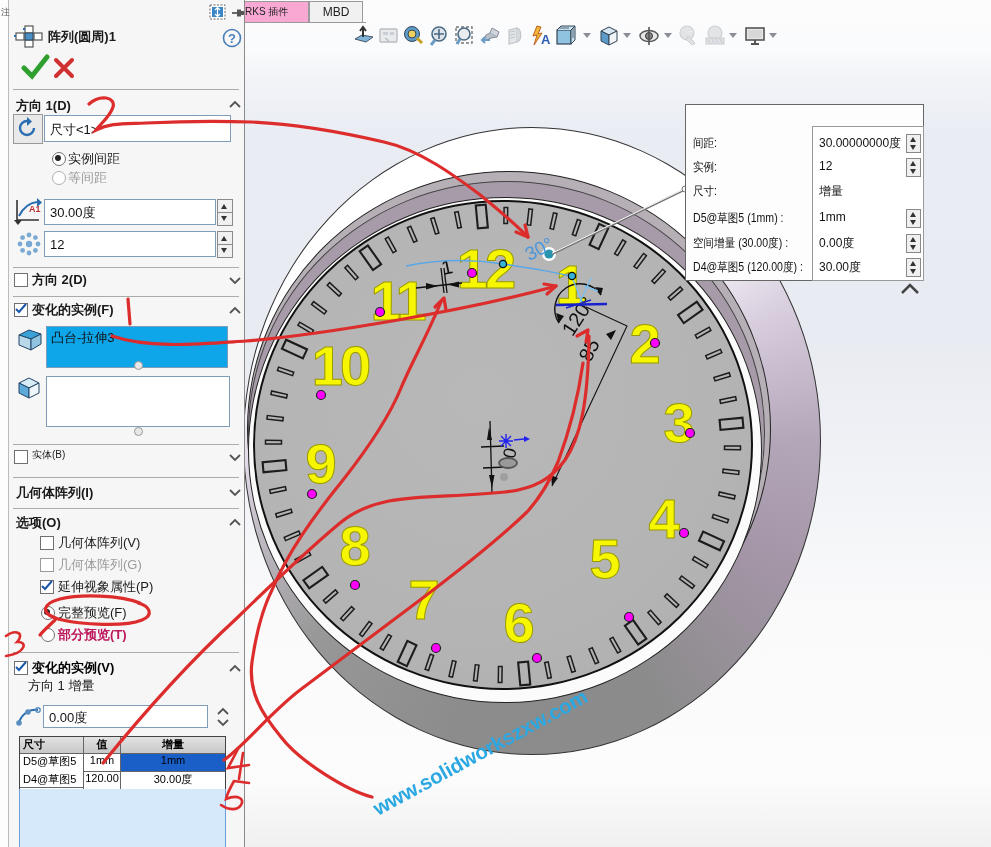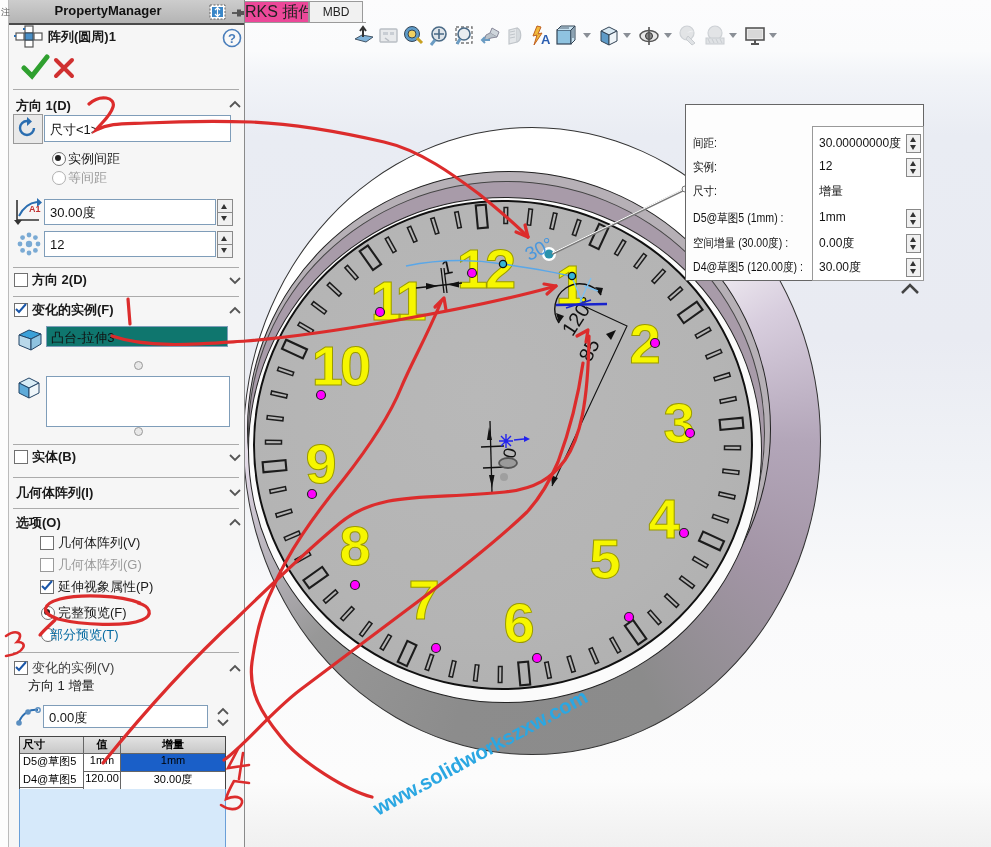--- a/index.html
+++ b/index.html
@@ -216,21 +216,21 @@
     </svg>
     <div style="position:absolute;left:729px;top:33px;width:0;height:0;border-left:4px solid transparent;border-right:4px solid transparent;border-top:5px solid #8a8f96"></div>
 <svg style="position:absolute;left:743px;top:24px" width="24" height="24" viewBox="0 0 24 24">
       <rect x="3" y="4" width="18" height="12" fill="#e8e8e8" stroke="#555" stroke-width="1.6"></rect>
       <rect x="5" y="6" width="14" height="8" fill="#d8d8d8"></rect>
       <path d="M12,16 L12,19 M8,20 L16,20" stroke="#555" stroke-width="2"></path>
     </svg>
     <div style="position:absolute;left:769px;top:33px;width:0;height:0;border-left:4px solid transparent;border-right:4px solid transparent;border-top:5px solid #8a8f96"></div>
   </div>
 <div style="position:absolute;left:236px;top:0;width:130px;height:23px;z-index:1;font-family:'Liberation Sans',sans-serif">
-<div style="position:absolute;left:0;top:1px;width:73px;height:21px;background:#ec4899;border:1px solid #9a9a9a;border-bottom:none;box-sizing:border-box;font-size:16px;color:#222;line-height:20px;padding-left:8px;white-space:nowrap;overflow:hidden">RKS 插件</div>
+<div style="position:absolute;left:0;top:1px;width:73px;height:21px;background:#f9a8d4;border:1px solid #9a9a9a;border-bottom:none;box-sizing:border-box;font-size:10px;color:#222;line-height:20px;padding-left:8px;white-space:nowrap;overflow:hidden">RKS 插件</div>
 <div style="position:absolute;left:73px;top:1px;width:54px;height:21px;background:#f1f1f1;border:1px solid #9a9a9a;border-bottom:none;box-sizing:border-box;font-size:12px;color:#222;text-align:center;line-height:20px">MBD</div>
 <div style="position:absolute;left:0;top:22px;width:130px;height:1px;background:#9a9a9a"></div>
 </div>
 <div style="position:absolute;left:0;top:0;z-index:4">
     <div style="position:absolute;left:685px;top:104px;width:237px;height:175px;background:#fdfdfd;border:1px solid #666;font-family:'Liberation Sans',sans-serif">
 <div style="position:absolute;left:126px;top:21px;width:110px;height:153px;border:1px solid #999;background:#fff"></div>
 <div style="position:absolute;left:7px;top:30px;font-size:12px;color:#111;white-space:nowrap;transform:scaleX(0.88);transform-origin:0 0">间距:</div>
       <div style="position:absolute;left:133px;top:30px;font-size:12px;color:#111">30.00000000度</div>
       <div style="position:absolute;left:220px;top:29px;width:13px;height:17px;border:1px solid #888;background:#f0f0f0">
 <div style="position:absolute;left:3px;top:2px;width:0;height:0;border-left:3.5px solid transparent;border-right:3.5px solid transparent;border-bottom:5px solid #333"></div>
@@ -261,23 +261,20 @@
       <div style="position:absolute;left:220px;top:153px;width:13px;height:17px;border:1px solid #888;background:#f0f0f0">
 <div style="position:absolute;left:3px;top:2px;width:0;height:0;border-left:3.5px solid transparent;border-right:3.5px solid transparent;border-bottom:5px solid #333"></div>
 <div style="position:absolute;left:3px;bottom:2px;width:0;height:0;border-left:3.5px solid transparent;border-right:3.5px solid transparent;border-top:5px solid #333"></div>
       </div>
 </div>
 <svg style="position:absolute;left:898px;top:281px" width="24" height="16" viewBox="0 0 24 16">
       <path d="M4,12 L12,4 L20,12" stroke="#444" stroke-width="2.5" fill="none"></path>
     </svg>
   </div>
 <div style="position:absolute;left:8px;top:0;width:236px;height:847px;background:#f6f6f6;border-right:1px solid #8a8a8a;font-family:'Liberation Sans',sans-serif;z-index:5">
-    <div style="position:absolute;left:0;top:0;width:236px;height:23px;background:linear-gradient(#cdcdcd,#b4b4b4);border-bottom:2.5px solid #4a4a4a">
-<div style="width:200px;text-align:center;font-size:13px;font-weight:bold;color:#111;line-height:22px">PropertyManager</div>
-    </div>
     <svg style="position:absolute;left:201px;top:4px" width="17" height="16" viewBox="0 0 17 16">
       <rect x="1" y="1" width="15" height="14" fill="#fff" stroke="#666" stroke-width="1" stroke-dasharray="2,1.5"></rect>
       <rect x="3" y="3" width="11" height="10" fill="#3a87c8"></rect>
       <path d="M8.5,4 L8.5,12 M6,6 L8.5,3.5 L11,6 M6,10 L8.5,12.5 L11,10" stroke="#fff" stroke-width="1.2" fill="none"></path>
     </svg>
     <svg style="position:absolute;left:221px;top:5px" width="16" height="14" viewBox="0 0 16 14">
       <path d="M3,8 L8,8" stroke="#444" stroke-width="1.6"></path>
       <rect x="8" y="4.5" width="4" height="7" fill="#555"></rect>
       <rect x="12" y="6" width="3" height="4" fill="#555"></rect>
     </svg>
@@ -365,32 +362,32 @@
     </svg>
     <div style="position:absolute;left:24px;top:301px;font-size:13px;font-weight:bold;color:#1a1a1a;white-space:nowrap">变化的实例(F)</div>
     <svg style="position:absolute;left:220px;top:306px" width="14" height="9" viewBox="0 0 14 9">
       <path d="M2,7 L7,2 L12,7" stroke="#555" stroke-width="1.8" fill="none"></path>
     </svg>
     <svg style="position:absolute;left:7px;top:325px" width="30" height="28" viewBox="0 0 30 28">
       <path d="M4,10 L14,5 L26,9 L16,14 Z" fill="#3aa0d8" stroke="#246" stroke-width="1"></path>
       <path d="M4,10 L4,20 L16,25 L16,14 Z" fill="#b8d8ea" stroke="#246" stroke-width="1"></path>
       <path d="M26,9 L26,19 L16,25 L16,14 Z" fill="#8fc3e0" stroke="#246" stroke-width="1"></path>
     </svg>
-    <div style="position:absolute;left:38px;top:326px;width:182px;height:21px;background:#0f766e;border:1px solid #7f9db9;font-size:13px;color:#111;padding:2px 0 0 4px;box-sizing:border-box">凸台-拉伸3</div>
+    <div style="position:absolute;left:38px;top:326px;width:182px;height:42px;background:#0ea5e9;border:1px solid #7f9db9;font-size:13px;color:#111;padding:2px 0 0 4px;box-sizing:border-box">凸台-拉伸3</div>
     <div style="position:absolute;left:126px;top:361px;width:7px;height:7px;border:1px solid #999;border-radius:50%;background:#e8e8e8"></div>
     <svg style="position:absolute;left:8px;top:376px" width="26" height="24" viewBox="0 0 26 24">
       <path d="M3,7 L13,2 L23,7 L13,12 Z" fill="#d8ecf6" stroke="#246" stroke-width="1"></path>
       <path d="M3,7 L3,17 L13,22 L13,12 Z" fill="#5eaad8" stroke="#246" stroke-width="1"></path>
       <path d="M23,7 L23,17 L13,22 L13,12 Z" fill="#eff6fa" stroke="#246" stroke-width="1"></path>
     </svg>
     <div style="position:absolute;left:38px;top:376px;width:182px;height:49px;background:#fff;border:1px solid #7f9db9"></div>
     <div style="position:absolute;left:126px;top:427px;width:7px;height:7px;border:1px solid #999;border-radius:50%;background:#e8e8e8"></div>
     <div style="position:absolute;left:5px;top:444px;width:226px;height:1px;background:#ababab"></div>
     <div style="position:absolute;left:6px;top:450px;width:12px;height:12px;background:#fff;border:1px solid #707070"></div>
-    <div style="position:absolute;left:24px;top:448px;font-size:13px;font-weight:bold;color:#1a1a1a;white-space:nowrap">实体(B)</div>
+    <div style="position:absolute;left:24px;top:448px;font-size:10px;font-weight:normal;color:#1a1a1a;white-space:nowrap">实体(B)</div>
     <svg style="position:absolute;left:220px;top:453px" width="14" height="9" viewBox="0 0 14 9">
       <path d="M2,2 L7,7 L12,2" stroke="#555" stroke-width="1.8" fill="none"></path>
     </svg>
     <div style="position:absolute;left:5px;top:477px;width:226px;height:1px;background:#ababab"></div>
     <div style="position:absolute;left:8px;top:484px;font-size:13px;font-weight:bold;color:#1a1a1a;white-space:nowrap">几何体阵列(I)</div>
     <svg style="position:absolute;left:220px;top:488px" width="14" height="9" viewBox="0 0 14 9">
       <path d="M2,2 L7,7 L12,2" stroke="#555" stroke-width="1.8" fill="none"></path>
     </svg>
     <div style="position:absolute;left:5px;top:508px;width:226px;height:1px;background:#ababab"></div>
     <div style="position:absolute;left:8px;top:514px;font-size:13px;font-weight:bold;color:#1a1a1a;white-space:nowrap">选项(O)</div>
@@ -403,27 +400,27 @@
     <div style="position:absolute;left:50px;top:556px;font-size:13px;font-weight:normal;color:#9a9a9a;white-space:nowrap">几何体阵列(G)</div>
     <div style="position:absolute;left:32px;top:580px;width:12px;height:12px;background:#fff;border:1px solid #707070"></div>
     <svg style="position:absolute;left:32px;top:579px" width="14" height="14" viewBox="0 0 14 14">
       <path d="M2,7 L5,10 L12,2" stroke="#1a56a8" stroke-width="2" fill="none"></path>
     </svg>
     <div style="position:absolute;left:50px;top:578px;font-size:13px;font-weight:normal;color:#1a1a1a;white-space:nowrap">延伸视象属性(P)</div>
     <div style="position:absolute;left:33px;top:606px;width:12px;height:12px;background:#fff;border:1px solid #707070;border-radius:50%"></div>
     <div style="position:absolute;left:36px;top:609px;width:6px;height:6px;background:#222;border-radius:50%"></div>
     <div style="position:absolute;left:50px;top:604px;font-size:13px;font-weight:normal;color:#1a1a1a;white-space:nowrap">完整预览(F)</div>
     <div style="position:absolute;left:33px;top:628px;width:12px;height:12px;background:#fff;border:1px solid #707070;border-radius:50%"></div>
-    <div style="position:absolute;left:42px;top:626px;font-size:13px;font-weight:normal;color:#0369a1;white-space:nowrap">部分预览(T)</div>
+    <div style="position:absolute;left:50px;top:626px;font-size:13px;font-weight:bold;color:#be185d;white-space:nowrap">部分预览(T)</div>
     <div style="position:absolute;left:5px;top:652px;width:226px;height:1px;background:#ababab"></div>
     <div style="position:absolute;left:6px;top:661px;width:12px;height:12px;background:#fff;border:1px solid #707070"></div>
     <svg style="position:absolute;left:6px;top:660px" width="14" height="14" viewBox="0 0 14 14">
       <path d="M2,7 L5,10 L12,2" stroke="#1a56a8" stroke-width="2" fill="none"></path>
     </svg>
-    <div style="position:absolute;left:24px;top:659px;font-size:13px;font-weight:normal;color:#404040;white-space:nowrap">变化的实例(V)</div>
+    <div style="position:absolute;left:24px;top:659px;font-size:13px;font-weight:bold;color:#000000;white-space:nowrap">变化的实例(V)</div>
     <svg style="position:absolute;left:220px;top:664px" width="14" height="9" viewBox="0 0 14 9">
       <path d="M2,7 L7,2 L12,7" stroke="#555" stroke-width="1.8" fill="none"></path>
     </svg>
     <div style="position:absolute;left:20px;top:677px;font-size:13px;font-weight:normal;color:#1a1a1a;white-space:nowrap">方向 1 增量</div>
     <svg style="position:absolute;left:7px;top:704px" width="26" height="24" viewBox="0 0 26 24">
       <path d="M4,18 C8,8 16,5 23,6" stroke="#2a6db0" stroke-width="2" fill="none"></path>
       <circle cx="4" cy="19" r="2.8" fill="#5a8ec0"></circle>
       <circle cx="13" cy="8" r="2.8" fill="#5a8ec0"></circle>
       <circle cx="23" cy="6" r="2.2" fill="none" stroke="#5a8ec0" stroke-width="1.4"></circle>
     </svg>

